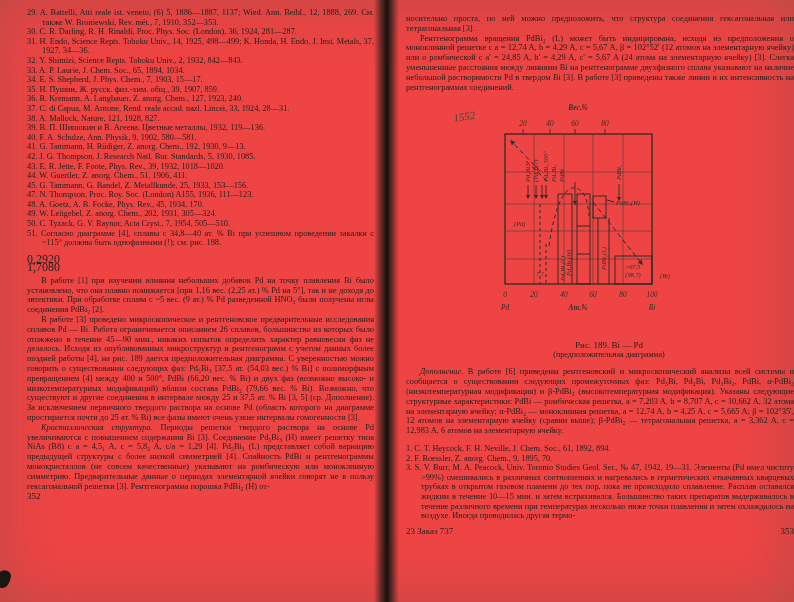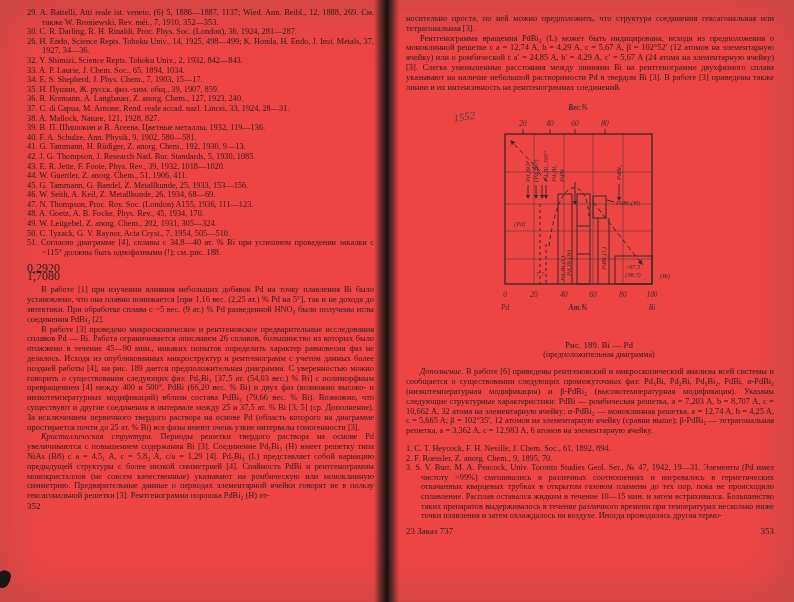--- a/index.html
+++ b/index.html
@@ -2,21 +2,21 @@
 <html><head>
 <meta charset="utf-8">
 <style>
   html,body{margin:0;padding:0;}
   body{background:#b9b7b0;}
   #scan{position:relative;width:794px;height:602px;background:#ef4444;overflow:hidden;
         font-family:"Liberation Serif","DejaVu Serif",serif;color:#26221e;
         box-shadow:inset 0 0 60px rgba(90,85,75,.35);}
   .page{position:absolute;top:0;height:602px;overflow:hidden;}
   #left-page{left:0;width:378px;padding:8px 4px 0 27px;box-sizing:border-box;}
-  #right-page{left:398px;width:396px;padding:14px 20px 0 8px;box-sizing:border-box;}
+  #right-page{left:398px;width:396px;padding:14px 0 0 8px;box-sizing:border-box;}
   .refs{font-size:8.3px;line-height:9.6px;text-align:justify;}
   .ref{padding-left:15px;text-indent:-15px;}
   .heading-row{display:flex;align-items:center;margin:7px 0 5px 0;}
   .margin-note{font-size:12px;line-height:8px;margin-right:22px;}
   .section-title{flex:1;text-align:center;font-weight:bold;font-size:11.5px;letter-spacing:.5px;margin-right:60px;}
   p.body{font-size:8.4px;line-height:9.8px;text-align:justify;margin:0;text-indent:14px;}
   p.noindent{text-indent:0;}
   .lead-italic{font-style:italic;}
   .pagenum{font-size:9px;margin-top:0;}
   .footer-row{display:flex;justify-content:space-between;font-size:9px;margin-top:5px;gap:19px;}
@@ -33,36 +33,35 @@
 </style>
 </head>
 <body>
 
 <div id="scan">
 
   <div class="page" id="left-page">
     <div class="refs">
       <div class="ref">29. A. Battelli, Atti reale ist. veneto, (6) 5, 1886—1887, 1137; Wied. Ann. Beibl., 12, 1888, 269. См. также W. Broniewski, Rev. mét., 7, 1910, 352—353.</div>
       <div class="ref">30. C. R. Darling, R. H. Rinaldi, Proc. Phys. Soc. (London), 36, 1924, 281—287.</div>
-      <div class="ref">26. H. Endo, Science Repts. Tohoku Univ., 14, 1925, 498—499; K. Honda, H. Endo, J. Inst. Metals, 37, 1927, 34—36.</div>
+      <div class="ref">31. H. Endo, Science Repts. Tohoku Univ., 14, 1925, 498—499; K. Honda, H. Endo, J. Inst. Metals, 37, 1927, 34—36.</div>
       <div class="ref">32. Y. Shimizi, Science Repts. Tohoku Univ., 2, 1932, 842—843.</div>
       <div class="ref">33. A. P. Laurie, J. Chem. Soc., 65, 1894, 1034.</div>
       <div class="ref">34. E. S. Shepherd, J. Phys. Chem., 7, 1903, 15—17.</div>
       <div class="ref">35. Н. Пушин, Ж. русск. физ.-хим. общ., 39, 1907, 859.</div>
       <div class="ref">36. R. Kremann, A. Langbauer, Z. anorg. Chem., 127, 1923, 240.</div>
       <div class="ref">37. C. di Capua, M. Arnone, Rend. reale accad. nazl. Lincei, 33, 1924, 28—31.</div>
       <div class="ref">38. A. Mallock, Nature, 121, 1928, 827.</div>
       <div class="ref">39. В. П. Шишокин и В. Агеева, Цветные металлы, 1932, 119—136.</div>
       <div class="ref">40. F. A. Schulze, Ann. Physik, 9, 1902, 580—581.</div>
       <div class="ref">41. G. Tammann, H. Rüdiger, Z. anorg. Chem., 192, 1930, 9—13.</div>
       <div class="ref">42. J. G. Thompson, J. Research Natl. Bur. Standards, 5, 1930, 1085.</div>
       <div class="ref">43. E. R. Jette, F. Foote, Phys. Rev., 39, 1932, 1018—1020.</div>
       <div class="ref">44. W. Guertler, Z. anorg. Chem., 51, 1906, 411.</div>
       <div class="ref">45. G. Tammann, G. Bandel, Z. Metallkunde, 25, 1933, 153—156.</div>
-      <div class="ref">46. W. Seith, A. Keil, Z. Metallkunde, 26, 1934, 68—69.</div>
       <div class="ref">47. N. Thompson, Proc. Roy. Soc. (London) A155, 1936, 111—123.</div>
       <div class="ref">48. A. Goetz, A. B. Focke, Phys. Rev., 45, 1934, 170.</div>
       <div class="ref">49. W. Leitgebel, Z. anorg. Chem., 202, 1931, 305—324.</div>
       <div class="ref">50. C. Tyzack, G. V. Raynor, Acta Cryst., 7, 1954, 505—510.</div>
       <div class="ref">51. Согласно диаграмме [4], сплавы с 34,8—40 ат. % Bi при успешном проведении закалки с ~115° должны быть однофазными (!); см. рис. 188.</div>
     </div>
 
     <div class="heading-row">
       <div class="margin-note">
         <div>0,2920</div>

